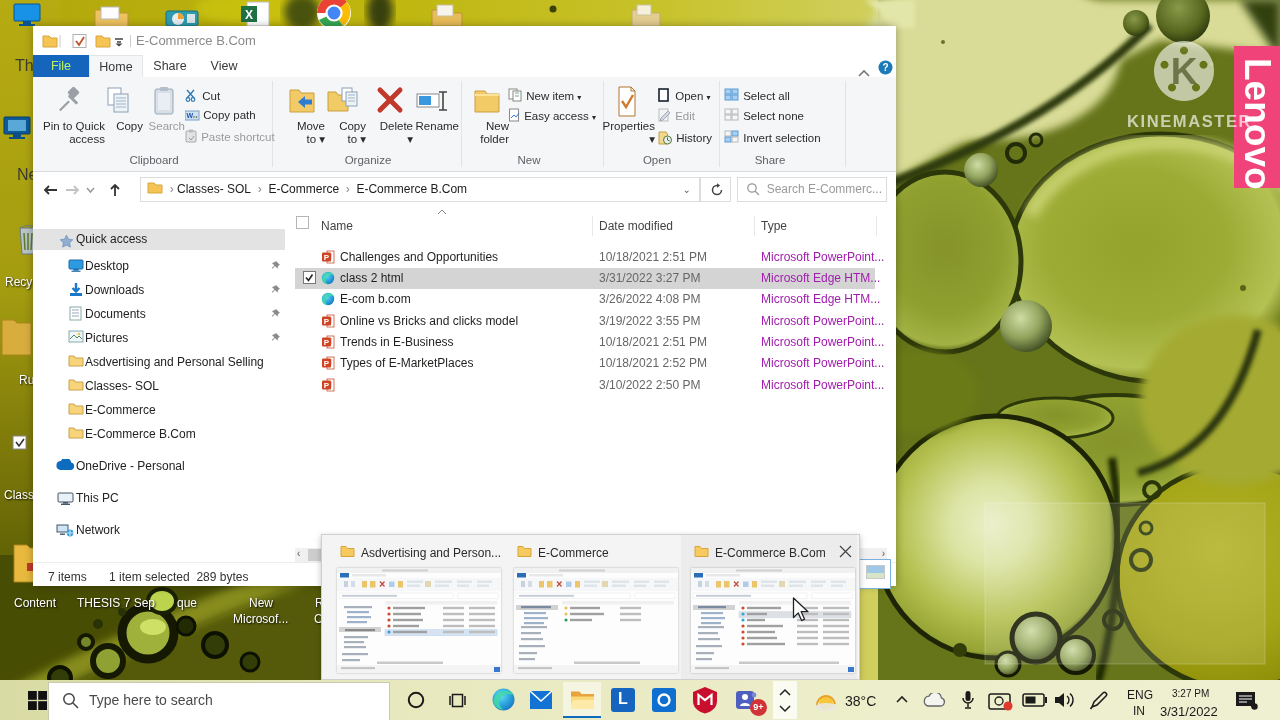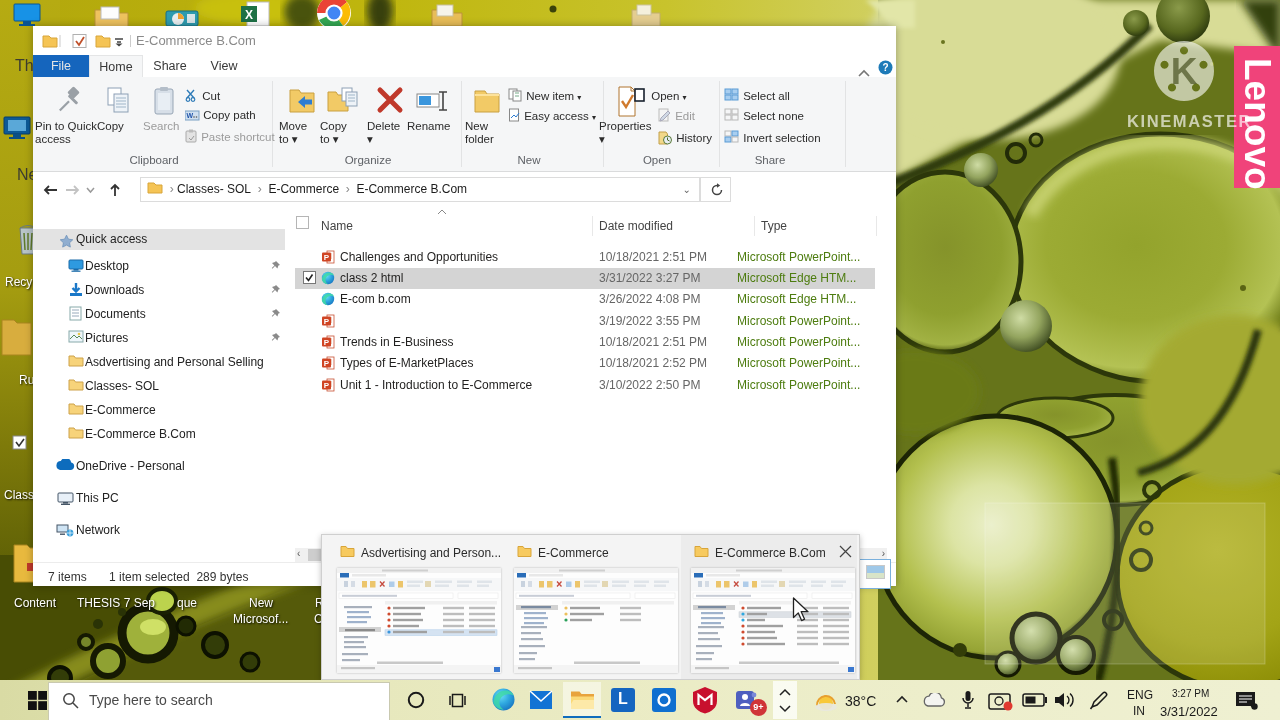--- a/index.html
+++ b/index.html
@@ -2,46 +2,46 @@
 <html><head><meta charset="utf-8">
 <style>
 *{margin:0;padding:0;box-sizing:border-box;font-family:"Liberation Sans",sans-serif}
 html,body{width:1280px;height:720px;overflow:hidden;position:relative}
 .ab{position:absolute}
 
 #win{left:33px;top:26px;width:863px;height:560px;background:#fff;box-shadow:0 0 8px rgba(0,0,0,.3)}
 #title{left:0;top:0;width:100%;height:29px;background:#fff;color:#8a8a8a;font-size:13px}
 #tabs{left:0;top:29px;width:100%;height:22px;background:#fff;font-size:12.5px}
 .tab{position:absolute;top:0;height:22px;line-height:22px;text-align:center;color:#383838}
-#ftab{left:0;width:56px;background:#1565bd;color:#e5e5e5}
+#ftab{left:0;width:56px;background:#1565bd;color:#bef264}
 #htab{left:56px;width:54px;background:#f5f6f7;border:1px solid #e4e5e6;border-bottom:none}
 #ribbon{left:0;top:51px;width:100%;height:95px;background:#f5f6f7;border-bottom:1px solid #dadbdc}
 .gsep{position:absolute;top:4px;height:86px;width:1px;background:#e2e3e4}
 .glab{position:absolute;top:77px;font-size:11.5px;color:#5f6267;width:90px;text-align:center}
-.bigb{position:absolute;top:5px;text-align:left;font-size:11.5px;color:#2b2b2b;line-height:13px}
+.bigb{position:absolute;top:5px;text-align:right;font-size:11.5px;color:#2b2b2b;line-height:13px}
 .bigb .ic{display:block;margin:0 auto 3px}
 .smalls{position:absolute;font-size:11.5px;color:#2b2b2b}
 .srow{position:absolute;white-space:nowrap;height:14px;line-height:14px}
 .dis{color:#9b9b9b}
 #abar{left:0;top:146px;width:100%;height:35px;background:#fff}
 .abox{position:absolute;top:5px;height:25px;border:1px solid #dcdcdc;background:#fff}
 #crumbs{left:107px;width:560px;font-size:12px;color:#1c1c1c;line-height:23px;white-space:nowrap}
 #srch{left:704px;width:150px;font-size:12px;color:#9a9a9a;line-height:23px}
 
 #nav{left:0;top:181px;width:252px;height:341px;background:#fff;font-size:12px;color:#222}
 .ni{position:absolute;height:24px;line-height:24px;white-space:nowrap}
 
 #list{left:252px;top:181px;width:611px;height:341px;background:#fff;font-size:12px}
 .hdr{color:#444}
 .col2{left:314px}.col3{left:476px}
 .row{position:absolute;left:0;width:601px;height:21px;line-height:21px;color:#201f1e;white-space:nowrap}
 .fi{position:absolute;left:36px;top:3px}
 .fn{position:absolute;left:55px}
 .cdate{position:absolute;left:314px;color:#666}
-.ctype{position:absolute;left:452px;color:#4d7c0f}
+.ctype{position:absolute;left:476px;color:#a21caf}
 .cline{position:absolute;top:9px;height:20px;width:1px;background:#e8e8e8}
 #hscroll{left:262px;top:522px;width:592px;height:14px;background:#f0f0f0}
 #status{left:0;top:536px;width:100%;height:24px;background:#fff;border-top:1px solid #ececec;font-size:12px;color:#333}
 
 #pv{left:321px;top:534px;width:539px;height:146px;background:#f4f4f4;border:1px solid #cfcfcf;box-shadow:0 2px 6px rgba(0,0,0,.25);font-size:12px;color:#2a2a2a}
 .cell{position:absolute;top:0;width:176px;height:144px}
 .ctit{position:absolute;top:11px;left:14px;white-space:nowrap}
 .thumb{position:absolute;top:33px;left:10px;width:164px;height:105px;background:#fff;box-shadow:0 0 2px rgba(0,0,0,.25)}
 
 #tb{left:0;top:680px;width:1280px;height:40px;background:linear-gradient(90deg,#d9dba4,#e7e8bd 30%,#ecedc8 60%,#eff0d2)}
@@ -393,21 +393,21 @@
           </svg> Easy access&nbsp;<span style="font-size:8px">▾</span></div>
     </div>
     <div class="bigb" style="left:566px;top:9px;width:56px">
       <svg class="ic" width="24" height="31" viewBox="0 0 24 31">
           <path d="M4 1 l12 0 4 4 0 25 -16 0 Z" fill="#fff" stroke="#b0752e"></path>
           <path d="M16 1 l0 4 4 0" fill="none" stroke="#b0752e"></path>
           <path d="M7 15 l4 6 7 -12" stroke="#d07a2e" stroke-width="2.4" fill="none"></path>
         </svg>
       Properties<br>▾</div>
     <div class="smalls">
-      <div class="srow" style="left:600px;top:11px"><svg width="15" height="15" viewBox="0 0 15 15" style="vertical-align:-3px">
+      <div class="srow" style="left:624px;top:11px"><svg width="15" height="15" viewBox="0 0 15 15" style="vertical-align:-3px">
             <rect x="2" y="1" width="9" height="12" fill="#fff" stroke="#17202c" stroke-width="1.6"></rect>
           </svg> Open&nbsp;<span style="font-size:8px">▾</span></div>
       <div class="srow dis" style="left:624px;top:31px"><svg width="15" height="14" viewBox="0 0 15 14" style="vertical-align:-2px">
             <rect x="2" y="1" width="9" height="12" fill="#f4f4f4" stroke="#bbb"></rect>
             <path d="M4 10 L11 3 l2 2 -7 7 -3 1 Z" fill="#cfd8e4" stroke="#aab"></path>
           </svg> Edit</div>
       <div class="srow" style="left:624px;top:53px"><svg width="16" height="15" viewBox="0 0 16 15" style="vertical-align:-3px">
             <path d="M2 2 l7 0 1.5 2 -0 10 -8.5 0 Z" fill="#f2d88a" stroke="#c2a04a"></path>
             <circle cx="10.5" cy="10" r="4" fill="#e8eef2" stroke="#5a7a3a"></circle>
             <path d="M10.5 7.5 l0 2.5 2 1" stroke="#4a6a2a" fill="none"></path>
@@ -454,20 +454,27 @@
         </svg>
       <span style="color:#8a8a8a">&nbsp;›&nbsp;</span>Classes- SOL<span style="color:#8a8a8a">&nbsp;&nbsp;›&nbsp;&nbsp;</span>E-Commerce<span style="color:#8a8a8a">&nbsp;&nbsp;›&nbsp;&nbsp;</span>E-Commerce B.Com
       <span style="position:absolute;right:8px;top:0;color:#666;font-size:10px">⌄</span>
     </div>
     <div class="abox" style="left:667px;width:31px">
         <svg style="position:absolute;left:9px;top:5px" width="14" height="14" viewBox="0 0 14 14">
           <path d="M11.5 7 A4.5 4.5 0 1 1 7 2.5" fill="none" stroke="#444" stroke-width="1.5"></path>
           <path d="M7 0.2 L10.2 2.5 L7 4.8 Z" fill="#444"></path>
         </svg>
       </div>
+    <div class="abox" id="srch">
+      <svg style="vertical-align:-3px;margin-left:8px" width="14" height="14" viewBox="0 0 14 14">
+          <circle cx="6" cy="6" r="4.2" fill="none" stroke="#999" stroke-width="1.3"></circle>
+          <path d="M9 9 L13 13" stroke="#999" stroke-width="1.3"></path>
+        </svg>
+      &nbsp;Search E-Commerc...
+    </div>
   </div>
   <div class="ab" id="nav">
     <div class="ab" style="left:0;top:22px;width:252px;height:21px;background:#e3e3e3"></div>
     <svg class="ab" style="left:26px;top:27px" width="15" height="14" viewBox="0 0 18 16">
         <path d="M9 1 l2.3 4.8 5.2.7 -3.8 3.6.9 5.2 -4.6 -2.4 -4.6 2.4.9 -5.2 -3.8 -3.6 5.2 -.7 Z" fill="#90aed0" stroke="#7094bc"></path>
       </svg>
     <span class="ni" style="left:43px;top:20px">Quick access</span>
     <svg class="ab" style="left:35px;top:52px" width="16" height="13" viewBox="0 0 16 13">
         <rect x="1" y="1" width="14" height="9" rx="1" fill="#2e9ae0" stroke="#1a6aa8"></rect>
         <rect x="5.5" y="10" width="5" height="1.6" fill="#1a6aa8"></rect>
@@ -572,20 +579,21 @@
           <use href="#i-edge"></use>
         </svg>
         <span class="fn">E-com b.com</span>
         <span class="cdate">3/26/2022 4:08 PM</span>
         <span class="ctype">Microsoft Edge HTM...</span>
       </div>
     <div class="row" style="top:104px">
         <svg class="fi" width="14" height="14">
           <use href="#i-ppt"></use>
         </svg>
+        <span class="fn">Online vs Bricks and clicks model</span>
         <span class="cdate">3/19/2022 3:55 PM</span>
         <span class="ctype">Microsoft PowerPoint...</span>
       </div>
     <div class="row" style="top:125px">
         <svg class="fi" width="14" height="14">
           <use href="#i-ppt"></use>
         </svg>
         <span class="fn">Trends in E-Business</span>
         <span class="cdate">10/18/2021 2:51 PM</span>
         <span class="ctype">Microsoft PowerPoint...</span>
@@ -595,21 +603,20 @@
           <use href="#i-ppt"></use>
         </svg>
         <span class="fn">Types of E-MarketPlaces</span>
         <span class="cdate">10/18/2021 2:52 PM</span>
         <span class="ctype">Microsoft PowerPoint...</span>
       </div>
     <div class="row" style="top:168px">
         <svg class="fi" width="14" height="14">
           <use href="#i-ppt"></use>
         </svg>
-        <span class="fn">Unit 1 - Introduction to E-Commerce</span>
         <span class="cdate">3/10/2022 2:50 PM</span>
         <span class="ctype">Microsoft PowerPoint...</span>
       </div>
   </div>
   <div class="ab" id="hscroll">
     <span style="position:absolute;left:2px;top:0px;color:#555;font-size:10px">‹</span>
     <span style="position:absolute;right:2px;top:0px;color:#555;font-size:10px">›</span>
     <div style="position:absolute;left:13px;top:1px;width:330px;height:12px;background:#cdcdcd"></div>
   </div>
   <div class="ab" id="status">

